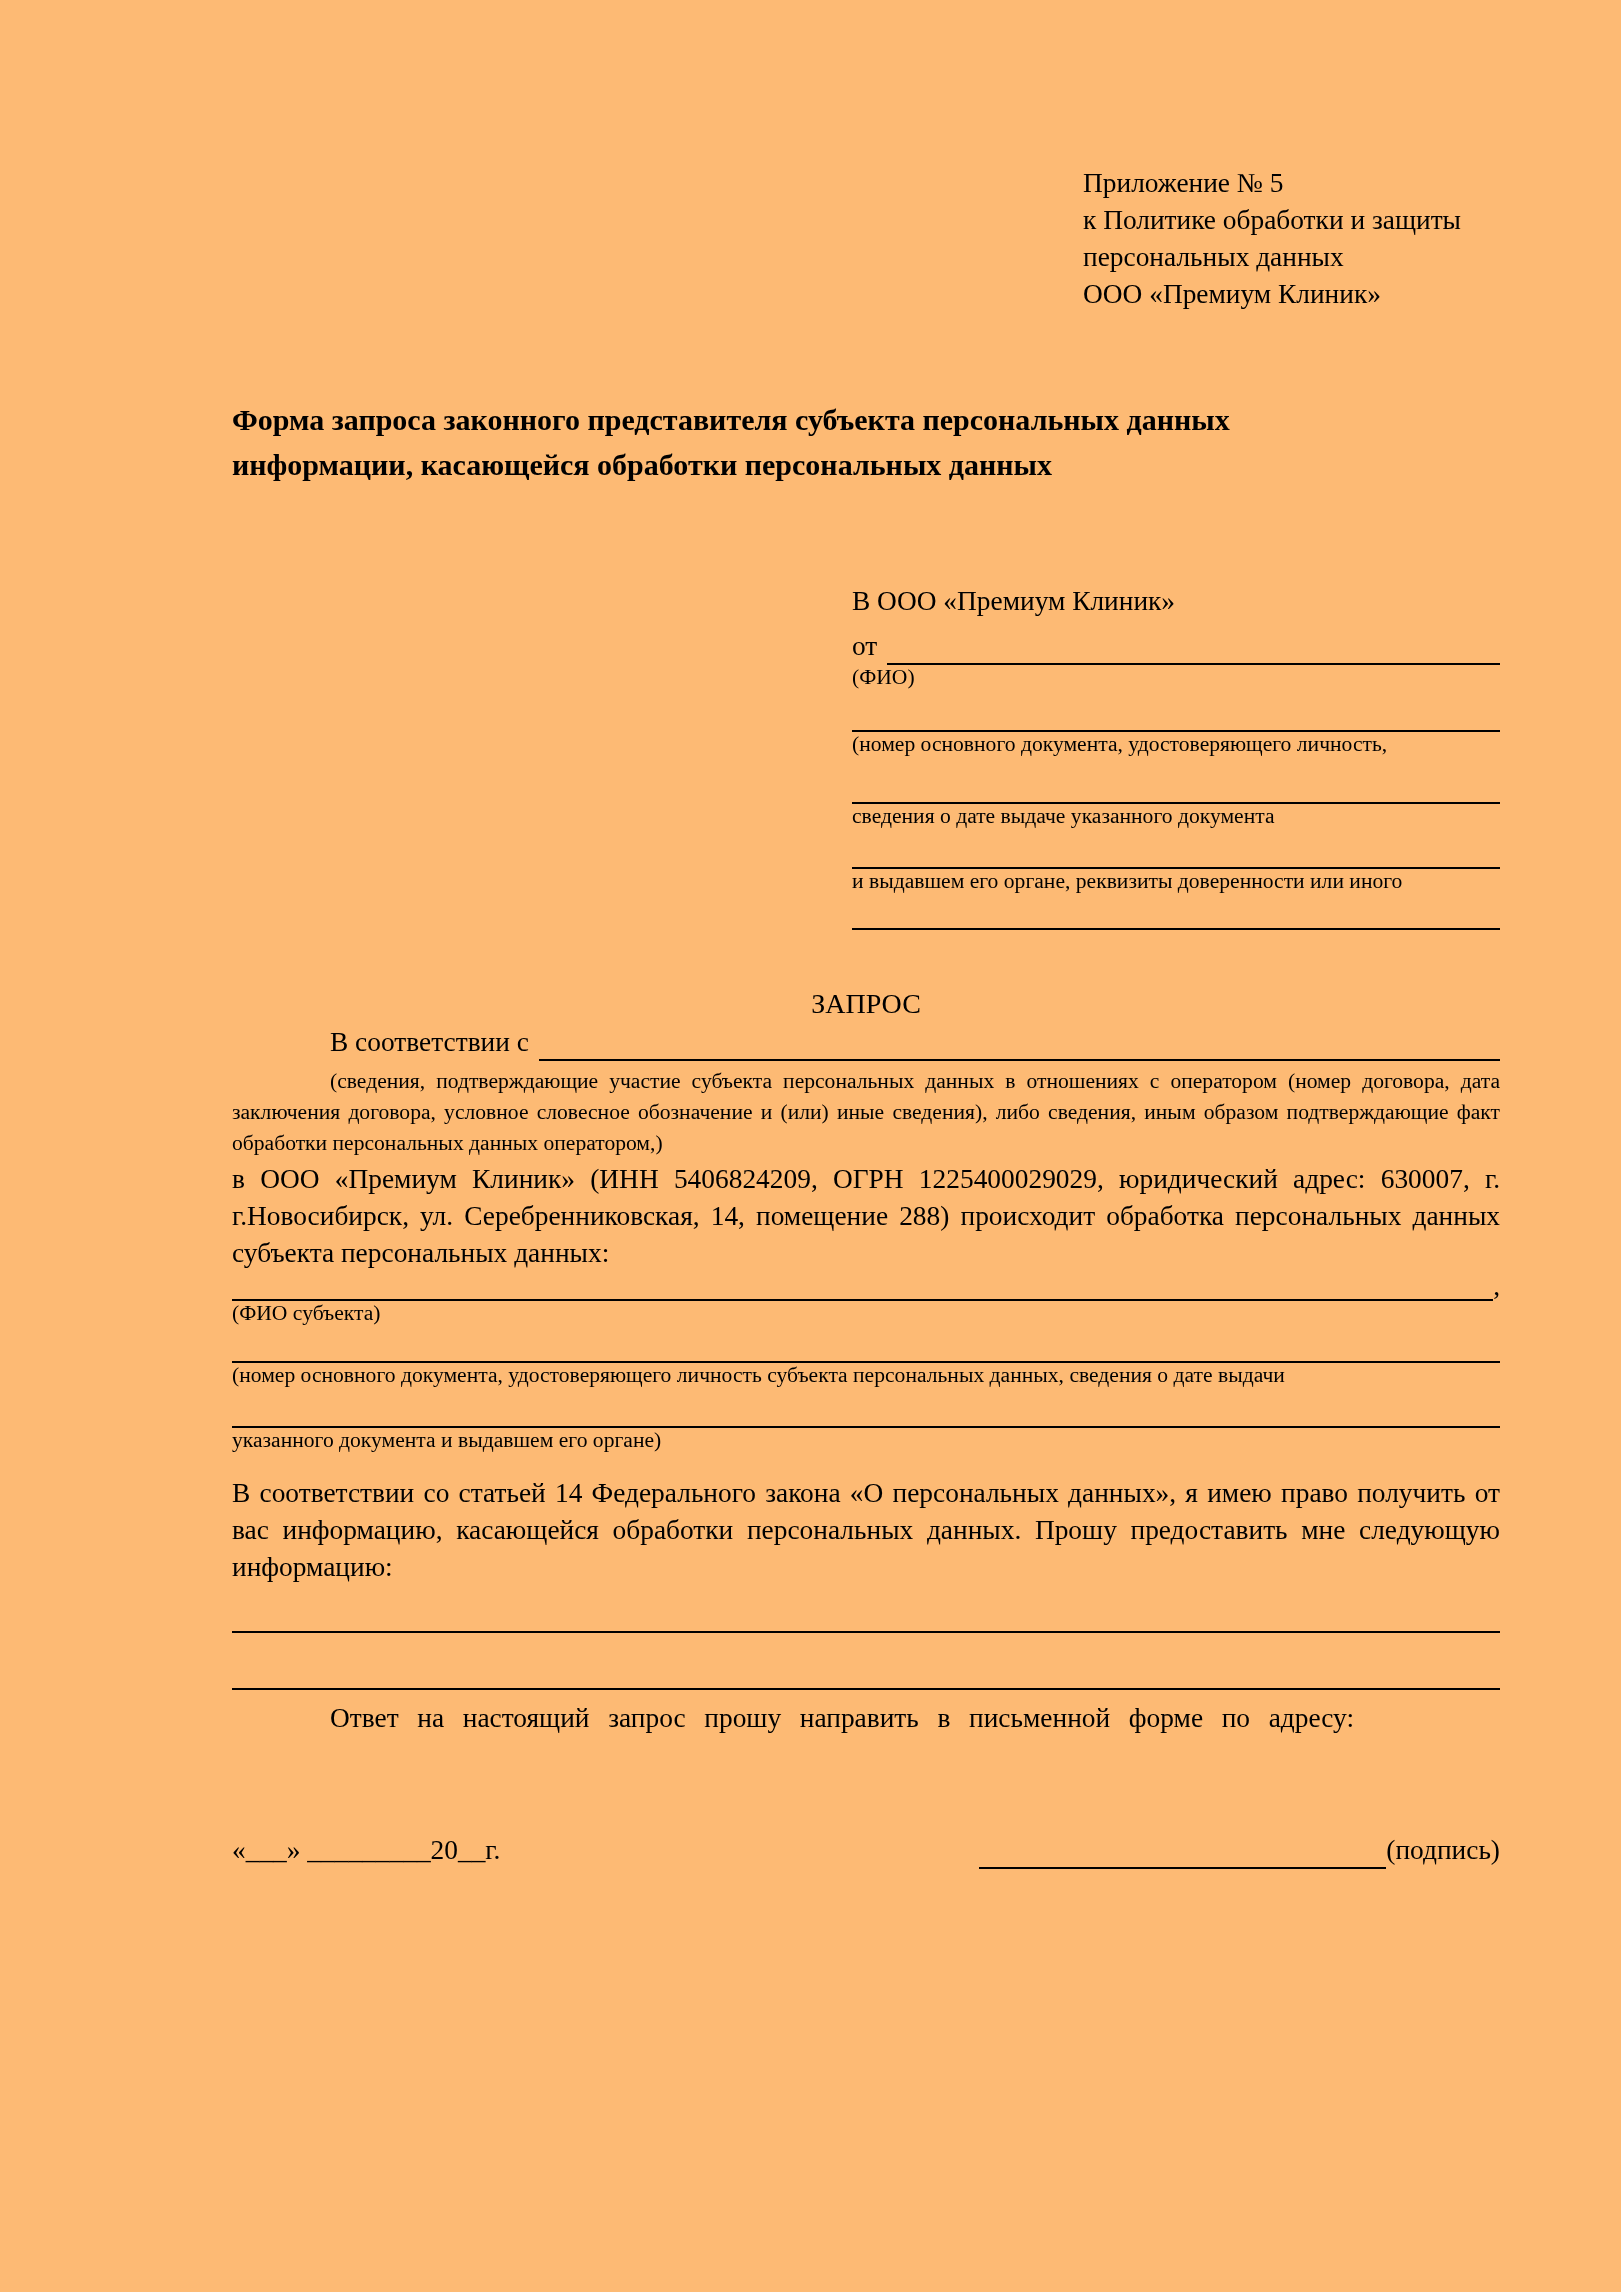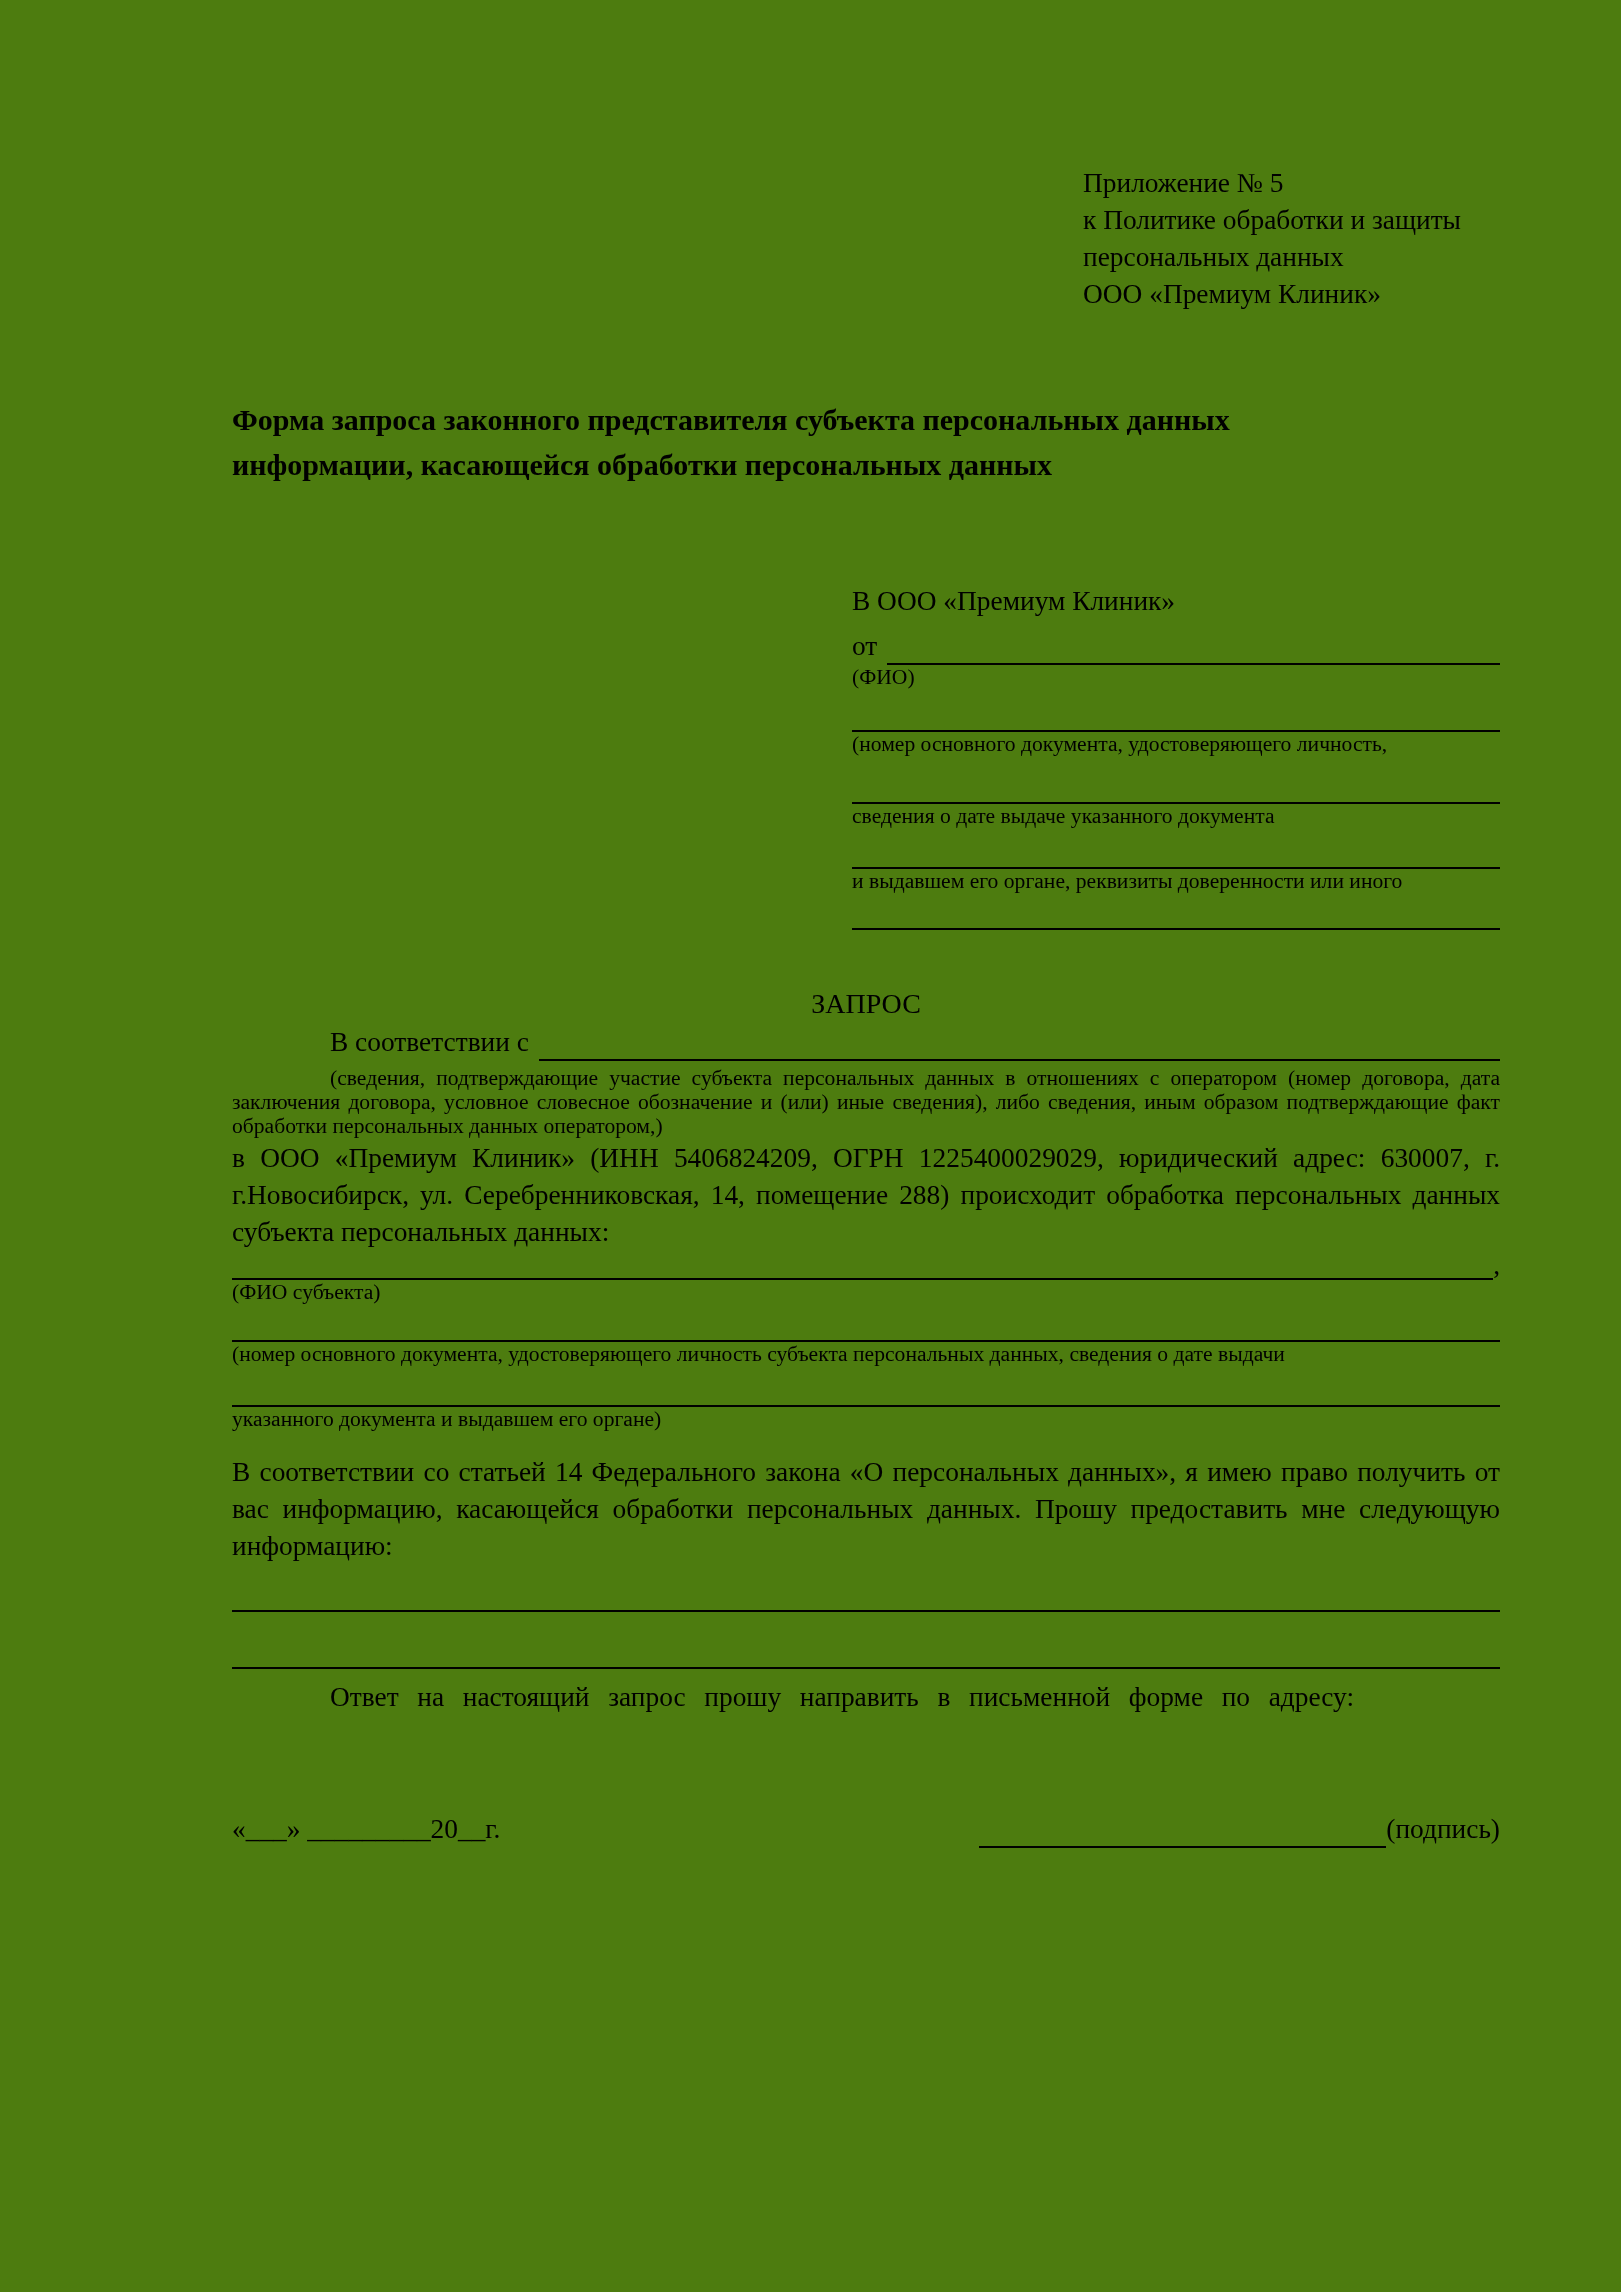--- a/index.html
+++ b/index.html
@@ -1,21 +1,21 @@
 <!DOCTYPE html>
 <html><head>
 <meta charset="utf-8">
 <style>
   * { box-sizing: border-box; }
   html, body { margin: 0; padding: 0; background: #ffffff; }
   .page {
     position: relative;
     width: 1621px;
     height: 2293px;
-    background: #4d7c0f;
+    background: #fdba74;
     color: #000000;
     font-family: "Liberation Serif", "DejaVu Serif", serif;
     font-size: 27.4px;
     line-height: 37px;
     padding: 165px 121px 39px 232px;
     overflow: hidden;
   }
 
   
   .appendix { margin-left: 851px; }
@@ -37,21 +37,21 @@
   .fill-row { display: flex; align-items: flex-end; }
   .blank-fill { flex: 1; border-bottom: 2.9px solid #000; height: 33px; }
   .from-label { margin-right: 9.8px; }
   .ublock { border-bottom: 2.9px solid #000; }
   .h37 { height: 36px; } .h38 { height: 37px; } .h40 { height: 39px; }
   .h42 { height: 41px; } .h48 { height: 47px; } .h58 { height: 57px; }
 
   
   .cap-c { font-size: 21.6px; line-height: 25.5px; text-align: left; }
   .cap-j {
-    font-size: 21.6px; line-height: 24px;
+    font-size: 21.6px; line-height: 31px;
     text-align: justify; text-indent: 98px; margin-top: 4.9px;
   }
 
   .heading { text-align: center; margin-top: 55px; font-size: 28px; }
 
   .intro-row { margin-top: 0; height: 39px; }
   .intro-row .indent { margin-left: 98px; margin-right: 9.8px; }
 
   .para { margin: 0; text-align: justify; }
   .mt2 { margin-top: 2px; } .mt6 { margin-top: 22px; } .mt10 { margin-top: 9.8px; }

